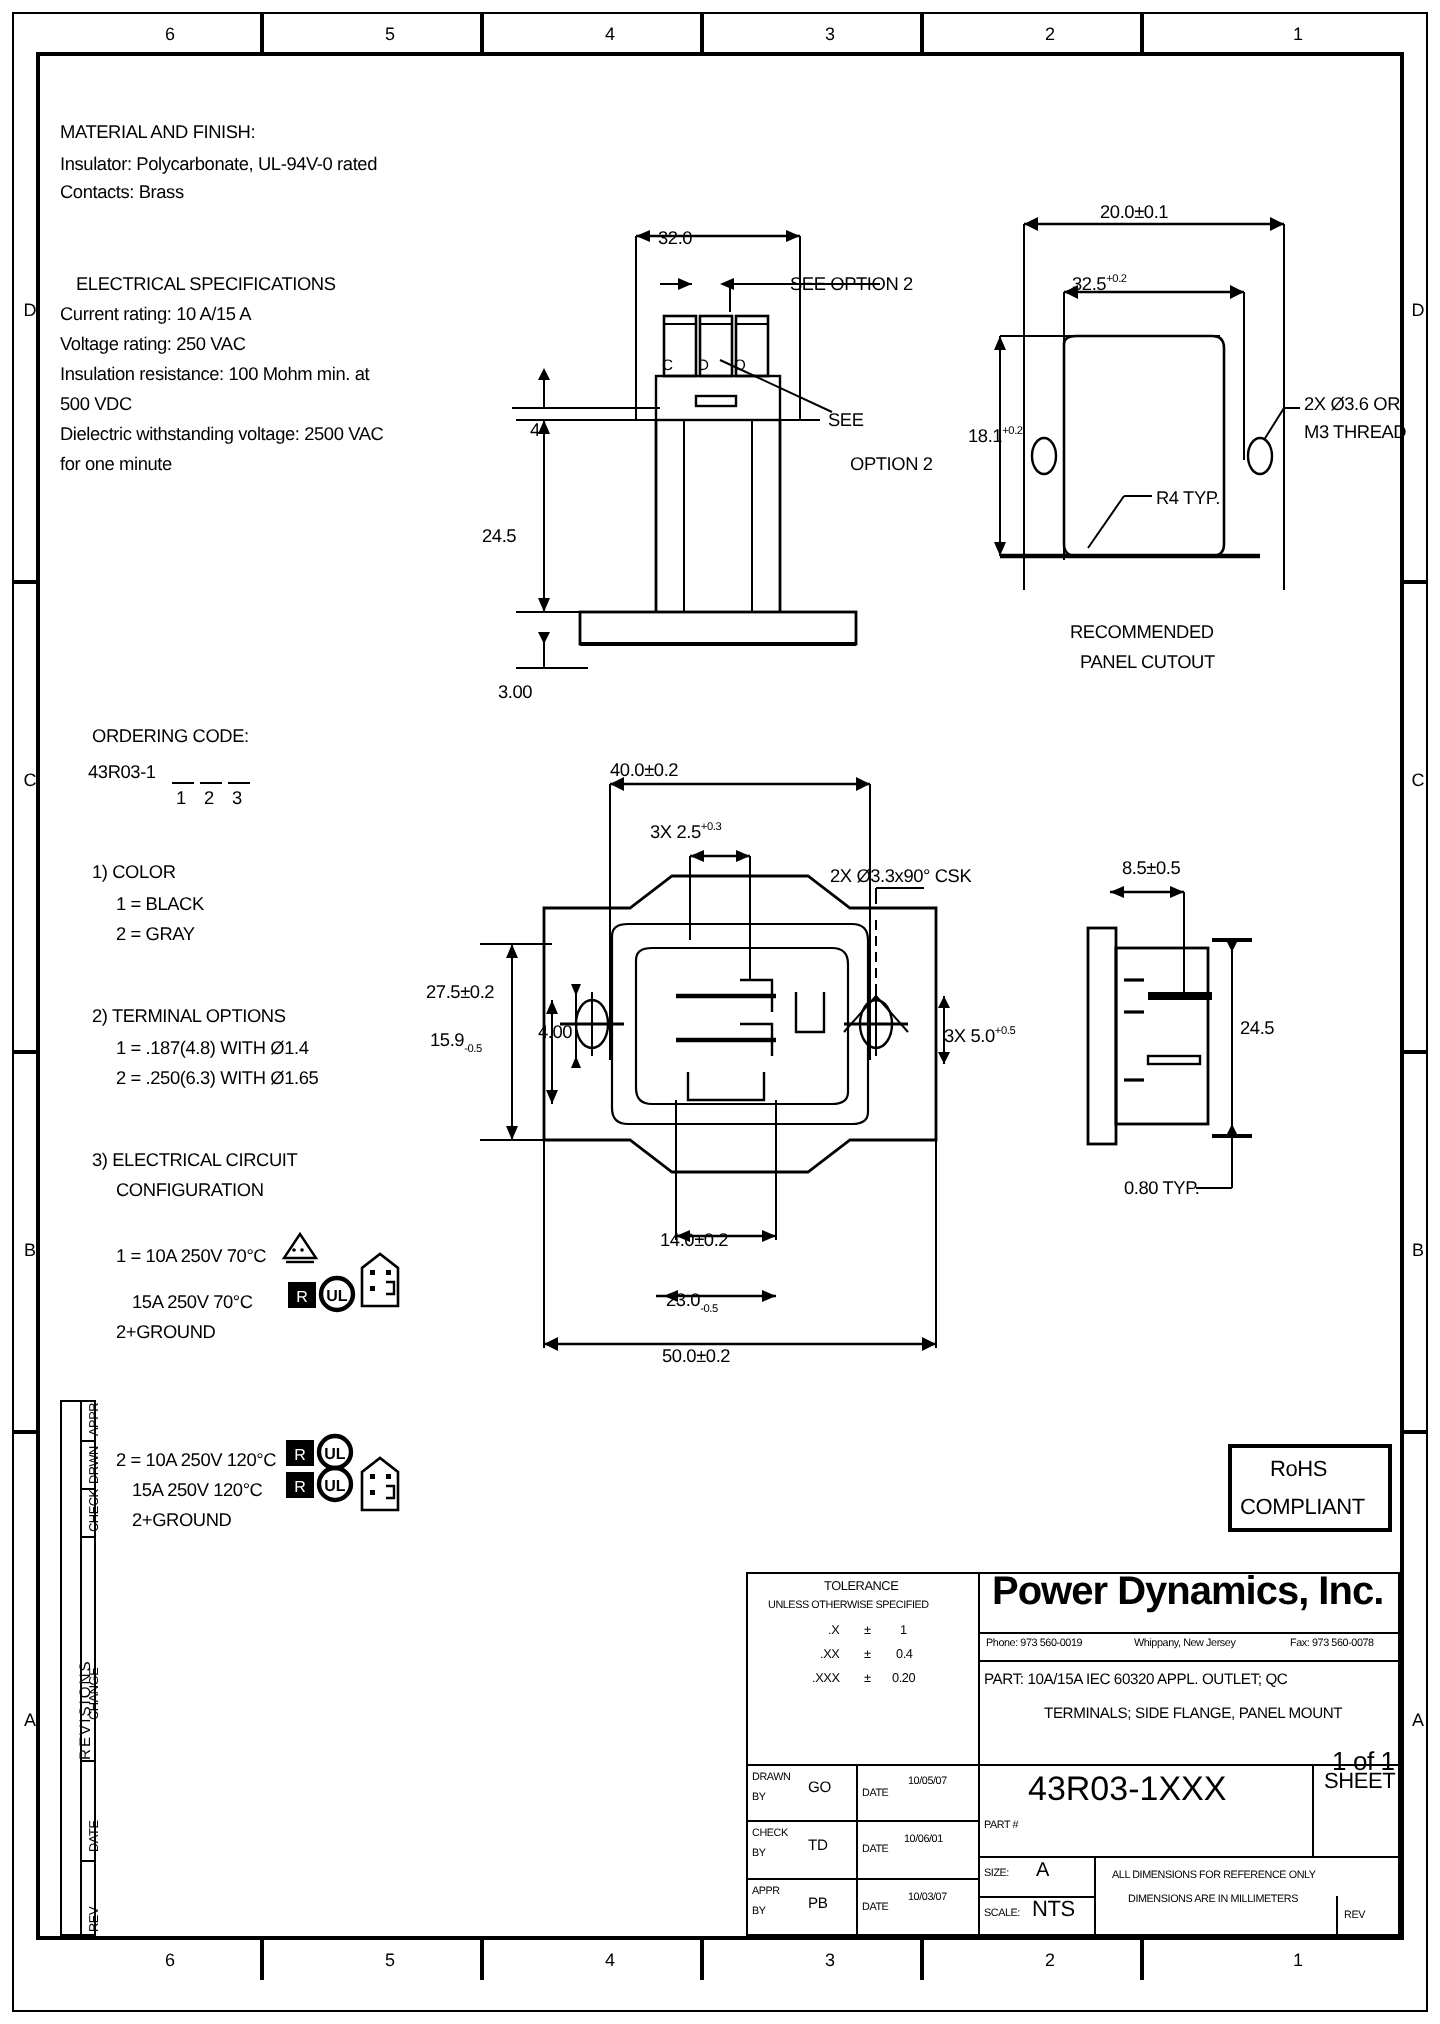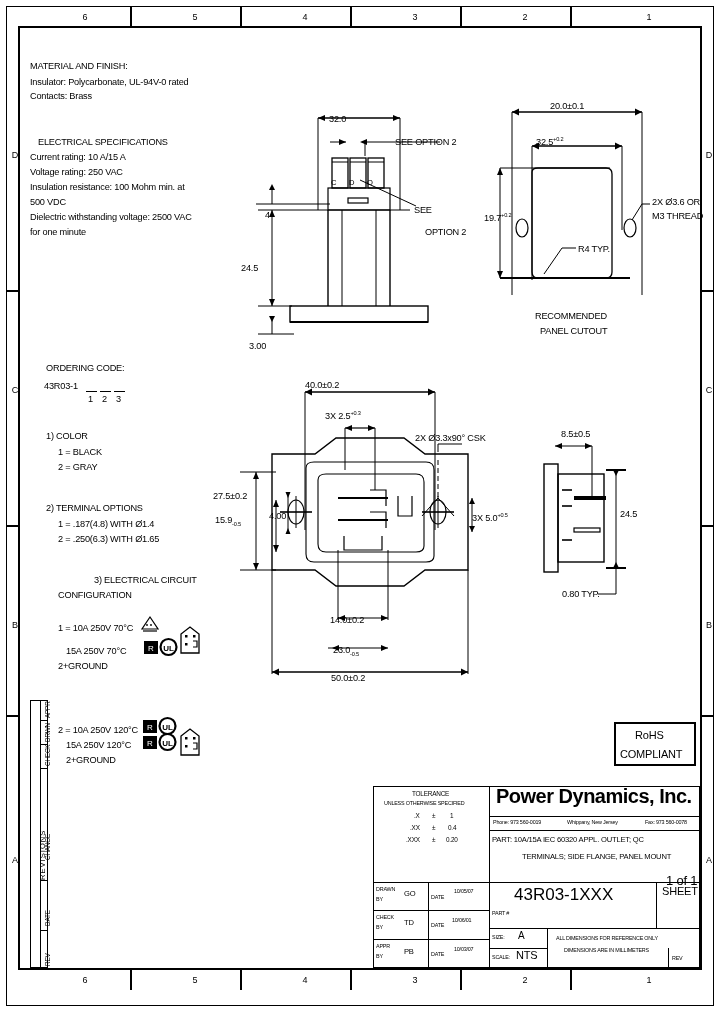--- a/index.html
+++ b/index.html
@@ -106,21 +106,21 @@
   <div class="t9" style="left:116px;top:393px;">3</div>
 
   <div class="t9" style="left:46px;top:430px;">1) COLOR</div>
   <div class="t9" style="left:58px;top:446px;">1 = BLACK</div>
   <div class="t9" style="left:58px;top:461px;">2 = GRAY</div>
 
   <div class="t9" style="left:46px;top:502px;">2) TERMINAL OPTIONS</div>
   <div class="t9" style="left:58px;top:518px;">1 = .187(4.8) WITH Ø1.4</div>
   <div class="t9" style="left:58px;top:533px;">2 = .250(6.3) WITH Ø1.65</div>
 
-  <div class="t9" style="left:46px;top:574px;margin-left:48px;">3) ELECTRICAL CIRCUIT</div>
+  <div class="t9" style="left:46px;top:574px;">3) ELECTRICAL CIRCUIT</div>
   <div class="t9" style="left:58px;top:589px;">CONFIGURATION</div>
 
   <div class="t9" style="left:58px;top:622px;">1 = 10A 250V 70°C</div>
   <div class="t9" style="left:66px;top:645px;">15A 250V 70°C</div>
   <div class="t9" style="left:58px;top:660px;">2+GROUND</div>
 
   <svg style="left:140px;top:616px;" width="20" height="18">
     <path d="M10 1 L18 13 L2 13 Z" fill="none" stroke="#000" stroke-width="1.2"></path>
     <line x1="3" y1="15" x2="17" y2="15" stroke="#000" stroke-width="1.2"></line>
     <circle cx="7" cy="9" r="0.9" fill="#000"></circle>
@@ -257,21 +257,21 @@
 
     <line x1="54" y1="174" x2="72" y2="148" stroke="#000" stroke-width="1"></line>
     <line x1="72" y1="148" x2="86" y2="148" stroke="#000" stroke-width="1"></line>
 
     <line x1="10" y1="68" x2="10" y2="178" stroke="#000" stroke-width="1"></line>
     <path d="M10 68 l-3 7 l6 0 Z" fill="#000"></path>
       <path d="M10 178 l-3 -7 l6 0 Z" fill="#000"></path>
   </svg>
   <div class="t9" style="left:550px;top:100px;">20.0±0.1</div>
   <div class="t9" style="left:536px;top:136px;"><span>32.5</span><span class="sup">+0.2</span></div>
-  <div class="t9" style="left:484px;top:212px;"><span>19.7</span><span class="sup">+0.2</span></div>
+  <div class="t9" style="left:484px;top:212px;"><span>18.1</span><span class="sup">+0.2</span></div>
   <div class="t9" style="left:652px;top:196px;">2X Ø3.6 OR</div>
   <div class="t9" style="left:652px;top:210px;">M3 THREAD</div>
   <div class="t9" style="left:578px;top:243px;">R4 TYP.</div>
   <div class="t9" style="left:535px;top:310px;">RECOMMENDED</div>
   <div class="t9" style="left:540px;top:325px;">PANEL CUTOUT</div>
 
   <svg style="left:210px;top:370px;" width="300" height="310">
 
     <line x1="95" y1="22" x2="225" y2="22" stroke="#000" stroke-width="1.3"></line>
     <path d="M95 22 l7 -3.5 l0 7 Z" fill="#000"></path>

